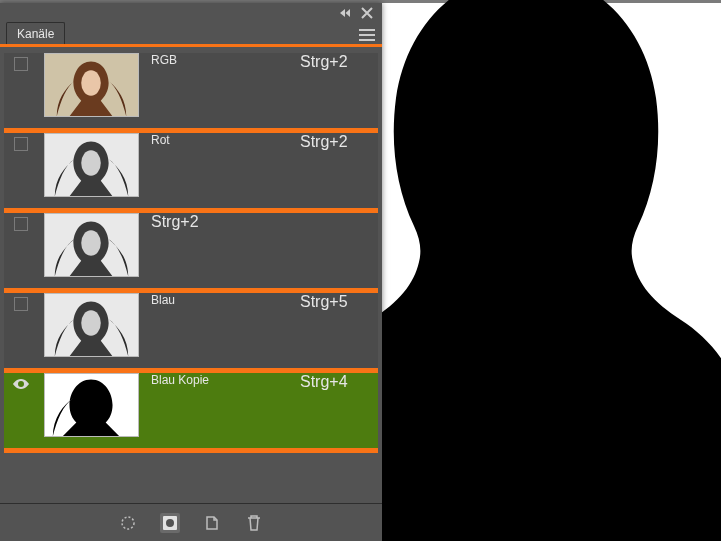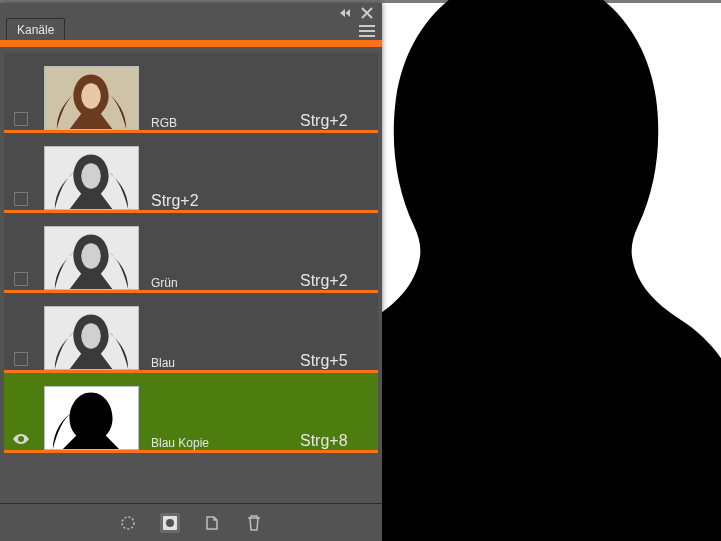--- a/index.html
+++ b/index.html
@@ -10,28 +10,28 @@
   
   .canvas { position:absolute; left:0; top:3px; width:721px; height:538px; background:#fff; }
   .silhouette { position:absolute; right:-30px; top:-30px; }
 
   
   .panel { position:absolute; left:0; top:3px; width:382px; height:538px; background:#535353; box-shadow: 0 0 6px rgba(0,0,0,.5); }
   .panel-top { height:20px; display:flex; align-items:center; justify-content:flex-end; padding-right:8px; gap:8px; }
   .panel-top .icon { width:14px; height:14px; display:flex; align-items:center; justify-content:center; color:#ccc; cursor:pointer; }
   .panel-top svg { width:14px; height:14px; fill:#ccc; }
 
-  .tabbar { height:24px; display:flex; align-items:flex-end; border-bottom:7px solid #f97316; padding-left:6px; justify-content:space-between; }
+  .tabbar { height:24px; display:flex; align-items:flex-end; border-bottom:3px solid #f97316; padding-left:6px; justify-content:space-between; }
   .tabs { display:flex; align-items:flex-end; height:100%; }
   .tab { height:22px; padding:0 10px; display:flex; align-items:center; color:#e6e6e6; font-size:12px; background:#535353; border:1px solid #2e2e2e; border-bottom:none; border-top-left-radius:2px; border-top-right-radius:2px; cursor:pointer; }
   .tabbar .menu-icon { width:18px; height:18px; display:flex; align-items:center; justify-content:center; margin-right:6px; cursor:pointer; }
   .tabbar .menu-icon svg { fill:#ccc; }
 
   .channel-list { padding:6px 4px 0 4px; }
-  .row { height:80px; display:flex; align-items:flex-end; background:#4b4b4b; border-bottom:3px solid #f97316; gap:12px; padding:0 10px 0 6px; cursor:pointer; }
+  .row { height:80px; display:flex; align-items:flex-start; background:#4b4b4b; border-bottom:5px solid #f97316; gap:12px; padding:0 10px 0 6px; cursor:pointer; }
   .row.selected { background:#4d7c0f; }
   .vis { width:22px; height:22px; display:flex; align-items:center; justify-content:center; }
   .vis .box { width:14px; height:14px; border:1px solid #7a7a7a; }
   .vis svg { width:18px; height:18px; fill:#d8d8d8; }
   .thumb { width:95px; height:64px; border:1px solid #bbb; display:flex; align-items:center; justify-content:center; overflow:hidden; }
   .ch-name { flex:1; color:#e6e6e6; font-size:12px; }
   .shortcut { color:#e6e6e6; font-size:16px; width:68px; text-align:left; }
 
   .bottombar { position:absolute; bottom:0; left:0; width:100%; height:38px; background:#535353; border-top:1px solid #2e2e2e; display:flex; align-items:center; justify-content:center; gap:22px; }
   .bottombar .btn { width:20px; height:20px; display:flex; align-items:center; justify-content:center; cursor:pointer; }
@@ -101,35 +101,35 @@
             <div class="box"></div>
           </div>
           <div class="thumb">
             <svg width="95" height="64" viewBox="0 0 95 64">
     <rect width="95" height="64" fill="#e9e9e9"></rect>
     <path d="M47 8c-12 0-18 12-18 22 0 8 4 14 8 18l-12 16h44l-12-16c4-4 8-10 8-18 0-10-6-22-18-22z" fill="#3a3a3a"></path>
     <ellipse cx="47" cy="30" rx="10" ry="13" fill="#d0d0d0"></ellipse>
     <path d="M10 64c0-18 10-30 20-38-10 6-16 22-20 38zM85 64c0-18-10-30-20-38 10 6 16 22 20 38z" fill="#2b2b2b"></path>
   </svg>
           </div>
+          <div class="ch-name">Rot</div>
           <div class="shortcut">Strg+2</div>
         </div>
         <div class="row">
           <div class="vis">
             <div class="box"></div>
           </div>
           <div class="thumb">
             <svg width="95" height="64" viewBox="0 0 95 64">
     <rect width="95" height="64" fill="#e9e9e9"></rect>
     <path d="M47 8c-12 0-18 12-18 22 0 8 4 14 8 18l-12 16h44l-12-16c4-4 8-10 8-18 0-10-6-22-18-22z" fill="#3a3a3a"></path>
     <ellipse cx="47" cy="30" rx="10" ry="13" fill="#d0d0d0"></ellipse>
     <path d="M10 64c0-18 10-30 20-38-10 6-16 22-20 38zM85 64c0-18-10-30-20-38 10 6 16 22 20 38z" fill="#2b2b2b"></path>
   </svg>
           </div>
-          <div class="ch-name">Grün</div>
           <div class="shortcut">Strg+2</div>
         </div>
         <div class="row">
           <div class="vis">
             <div class="box"></div>
           </div>
           <div class="thumb">
             <svg width="95" height="64" viewBox="0 0 95 64">
     <rect width="95" height="64" fill="#e9e9e9"></rect>
     <path d="M47 8c-12 0-18 12-18 22 0 8 4 14 8 18l-12 16h44l-12-16c4-4 8-10 8-18 0-10-6-22-18-22z" fill="#3a3a3a"></path>
@@ -146,21 +146,21 @@
               <path d="M9 4C4 4 1 9 1 9s3 5 8 5 8-5 8-5-3-5-8-5zm0 8a3 3 0 1 1 0-6 3 3 0 0 1 0 6z"></path>
             </svg>
           </div>
           <div class="thumb">
             <svg width="95" height="64" viewBox="0 0 95 64">
     <rect width="95" height="64" fill="#fff"></rect>
     <path d="M47 6c-14 0-22 14-22 26 0 8 3 14 7 18l-14 14h58l-14-14c4-4 7-10 7-18 0-12-8-26-22-26zM8 64c0-18 10-32 22-40-12 8-18 24-22 40z" fill="#000"></path>
   </svg>
           </div>
           <div class="ch-name">Blau Kopie</div>
-          <div class="shortcut">Strg+8</div>
+          <div class="shortcut">Strg+4</div>
         </div>
       </div>
 
     <div class="bottombar">
       <div class="btn">
         <svg width="16" height="16" viewBox="0 0 16 16">
             <circle cx="8" cy="8" r="6" fill="none" stroke="#bdbdbd" stroke-width="1.5" stroke-dasharray="2 2"></circle>
           </svg>
       </div>
       <div class="btn active">

